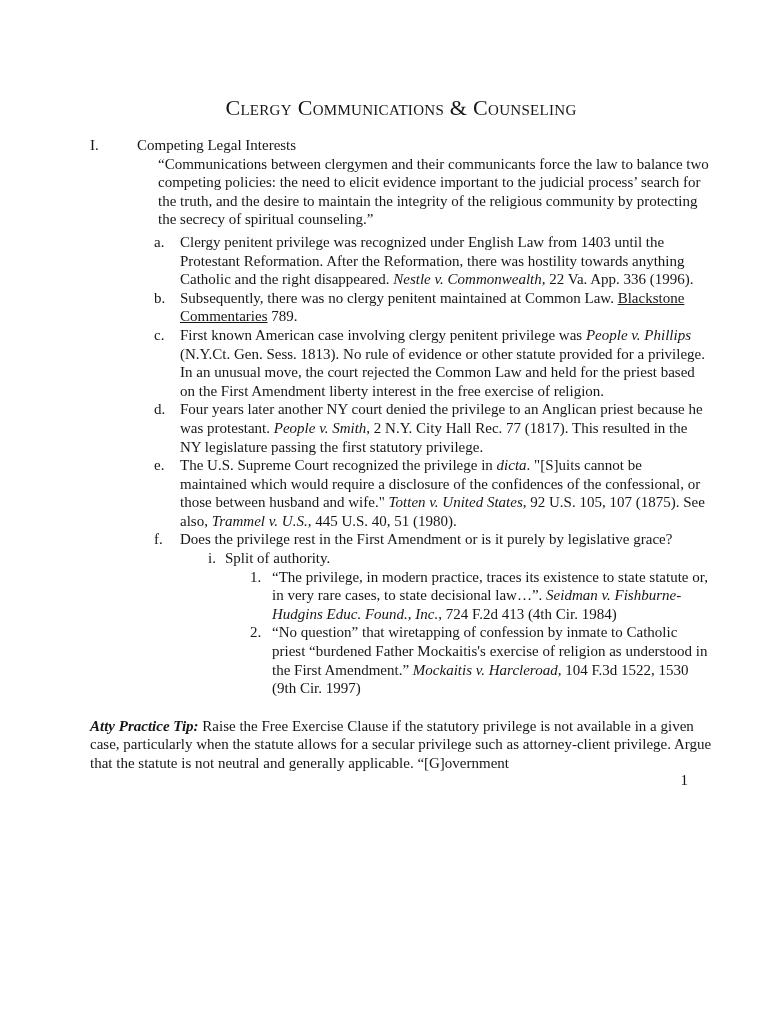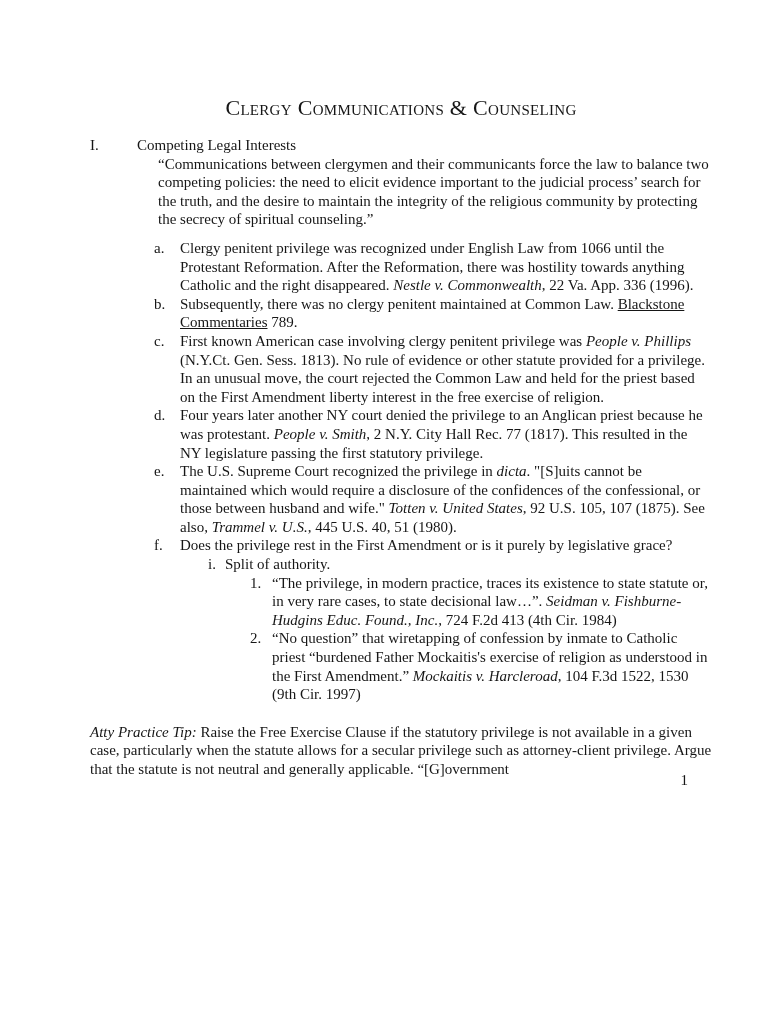--- a/index.html
+++ b/index.html
@@ -20,54 +20,54 @@
     font-variant:small-caps;letter-spacing:0.3px;
   }
   .subtitle{
     margin:0;text-align:center;
     font-size:22px;line-height:28px;font-weight:400;
   }
   .section{display:flex;margin-top:15px;}
   .section.s2{margin-top:19px;margin-bottom:19px;}
   .sec-num{width:47px;flex:none;}
   .sec-head{flex:1;}
-  .quote{margin:0 0 10px 68px;}
+  .quote{margin:0 0 4px 68px;}
   .cite{margin:0 0 0 68px;text-indent:10px;}
   .li{display:flex;}
   .marker{flex:none;}
   .li-text{flex:1;}
   .level-1{margin-left:64px;}  .level-1 > .marker{width:26px;}
   .level-2{margin-left:118px;} .level-2 > .marker{width:17px;}
   .level-3{margin-left:160px;} .level-3 > .marker{width:22px;}
   .tip{margin:19px 0 0 0;}
   .pagenum{position:absolute;right:82px;bottom:52px;}
   .ri{font-style:italic;}
   .ru{text-decoration:underline;}
-  .rb{font-weight:400;}
+  .rb{font-weight:700;}
 </style>
 </head>
 <body>
 
 <div class="page">
 
   <h1 class="title">Clergy Communications &amp; Counseling</h1>
 
   <div class="section">
     <span class="sec-num">I.</span>
     <span class="sec-head">Competing Legal Interests</span>
   </div>
 
   <p class="quote">“Communications between clergymen and their communicants force the law to balance two competing policies: the need to elicit evidence important to the judicial process’ search for the truth, and the desire to maintain the integrity of the religious community by protecting the secrecy of spiritual counseling.”</p>
 
 
   <div class="list">
 
   <div class="li level-1">
         <span class="marker">a.</span>
-        <div class="li-text"><span>Clergy penitent privilege was recognized under English Law from 1066 until the Protestant Reformation.  After the Reformation, there was hostility towards anything Catholic and the right disappeared. </span><span class="ri">Nestle v. Commonwealth</span><span>, 22 Va. App. 336 (1996).</span></div>
+        <div class="li-text"><span>Clergy penitent privilege was recognized under English Law from 1403 until the Protestant Reformation.  After the Reformation, there was hostility towards anything Catholic and the right disappeared. </span><span class="ri">Nestle v. Commonwealth</span><span>, 22 Va. App. 336 (1996).</span></div>
       </div>
       <div class="li level-1">
         <span class="marker">b.</span>
         <div class="li-text"><span>Subsequently, there was no clergy penitent maintained at Common Law. </span><span class="ru">Blackstone Commentaries</span><span> 789.</span></div>
       </div>
       <div class="li level-1">
         <span class="marker">c.</span>
         <div class="li-text"><span>First known American case involving clergy penitent privilege was </span><span class="ri">People v. Phillips</span><span> (N.Y.Ct. Gen. Sess. 1813).  No rule of evidence or other statute provided for a privilege. In an unusual move, the court rejected the Common Law and held for the priest based on the First Amendment liberty interest in the free exercise of religion.</span></div>
       </div>
       <div class="li level-1">

